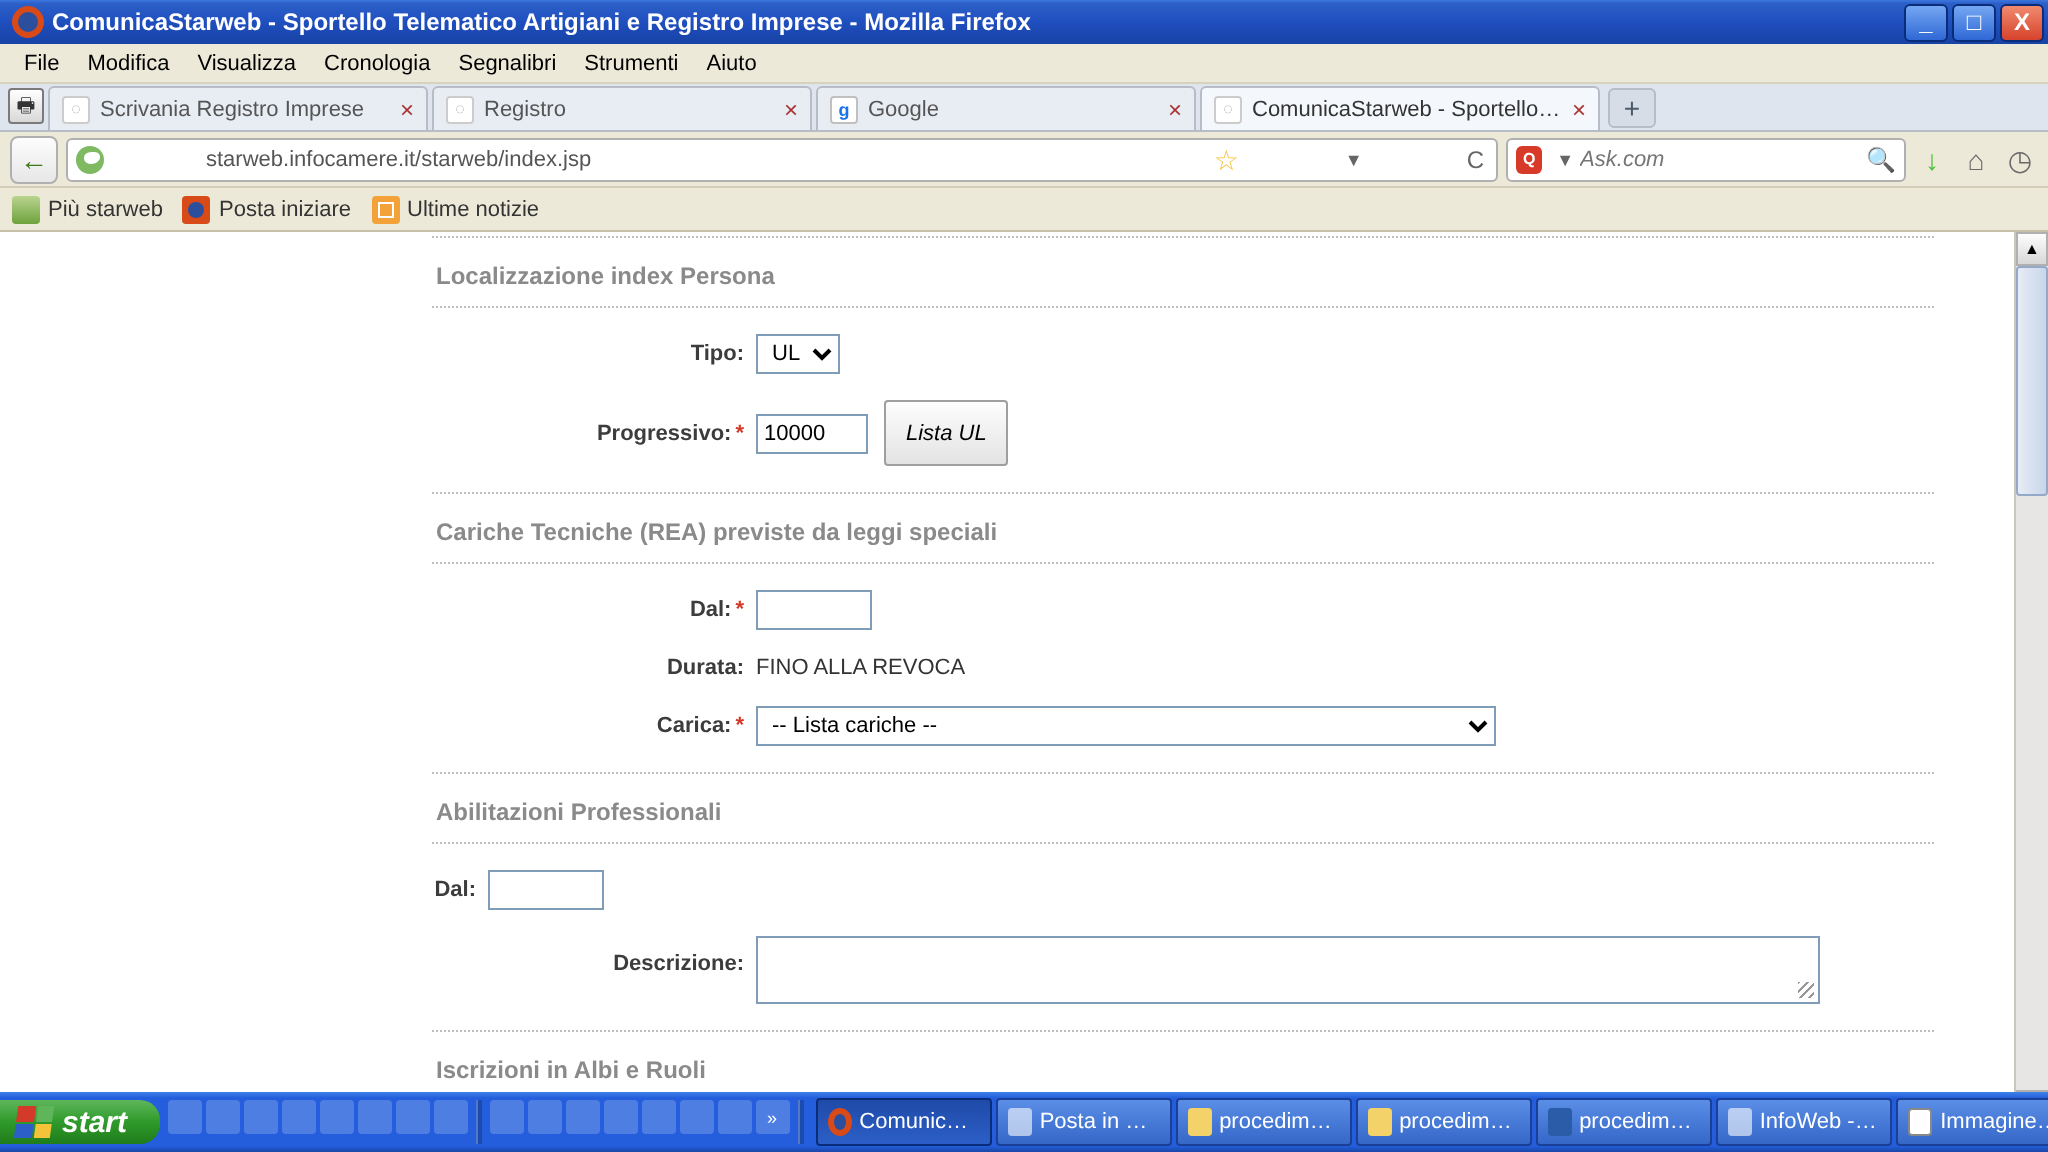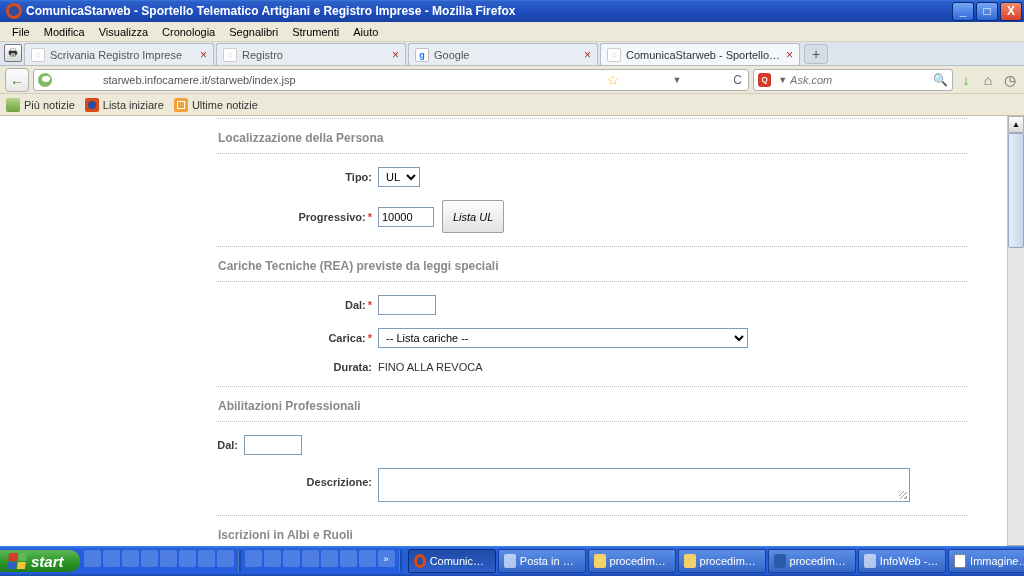--- a/index.html
+++ b/index.html
@@ -180,37 +180,37 @@
     <span class="mag">🔍</span>
   </div>
   <div class="tbicon dlarrow">↓</div>
   <div class="tbicon homeicon">⌂</div>
   <div class="tbicon clockicon">◷</div>
 </div>
 
 <div class="bmbar">
   <div class="bm">
       <div class="bicon bi1"></div>
-      <span>Più notizie</span>
+      <span>Più starweb</span>
     </div>
   <div class="bm">
       <div class="bicon bi2"></div>
-      <span>Lista iniziare</span>
+      <span>Posta iniziare</span>
     </div>
   <div class="bm">
       <div class="bicon bi3"></div>
       <span>Ultime notizie</span>
     </div>
 </div>
 
 <div class="content-wrap">
   <div class="leftgutter"></div>
   <div class="form-area">
     <hr class="hr-dotted">
-    <div class="section-title">Localizzazione della Persona</div>
+    <div class="section-title">Localizzazione index Persona</div>
     <hr class="hr-dotted">
 
     <div class="row">
       <div class="lbl">Tipo:</div>
       <div class="ctrl">
         <select class="sel sel-sm"><option>UL</option></select>
       </div>
     </div>
     <div class="row">
       <div class="lbl"><span>Progressivo:</span><span class="req">*</span></div>
@@ -224,29 +224,29 @@
     <div class="section-title">Cariche Tecniche (REA) previste da leggi speciali</div>
     <hr class="hr-dotted">
 
     <div class="row">
       <div class="lbl"><span>Dal:</span><span class="req">*</span></div>
       <div class="ctrl">
           <input class="txt txt-date" style="">
         </div>
     </div>
     <div class="row">
+      <div class="lbl">Durata:</div>
+      <div class="ctrl">
+          <span class="static">FINO ALLA REVOCA</span>
+        </div>
+    </div>
+    <div class="row">
       <div class="lbl"><span>Carica:</span><span class="req">*</span></div>
       <div class="ctrl">
           <select class="sel sel-wide"><option>-- Lista cariche --</option></select>
-        </div>
-    </div>
-    <div class="row">
-      <div class="lbl">Durata:</div>
-      <div class="ctrl">
-          <span class="static">FINO ALLA REVOCA</span>
         </div>
     </div>
 
     <hr class="hr-dotted mt10">
     <div class="section-title">Abilitazioni Professionali</div>
     <hr class="hr-dotted">
 
     <div class="row">
       <div class="lbl narrowlbl">Dal:</div>
       <div class="ctrl">

